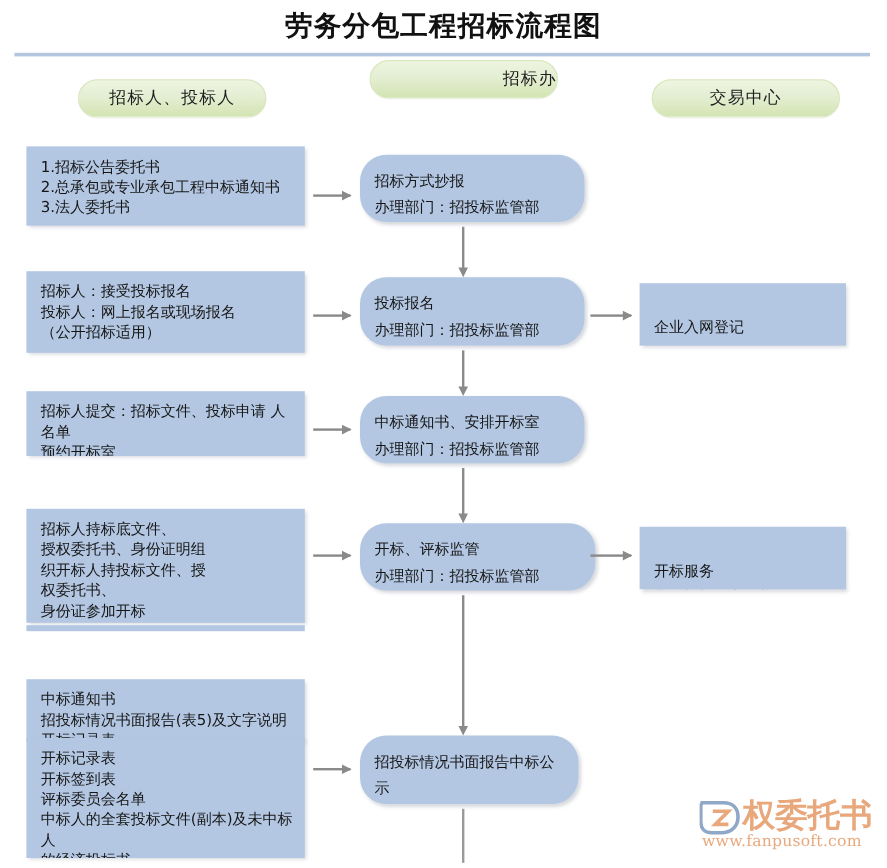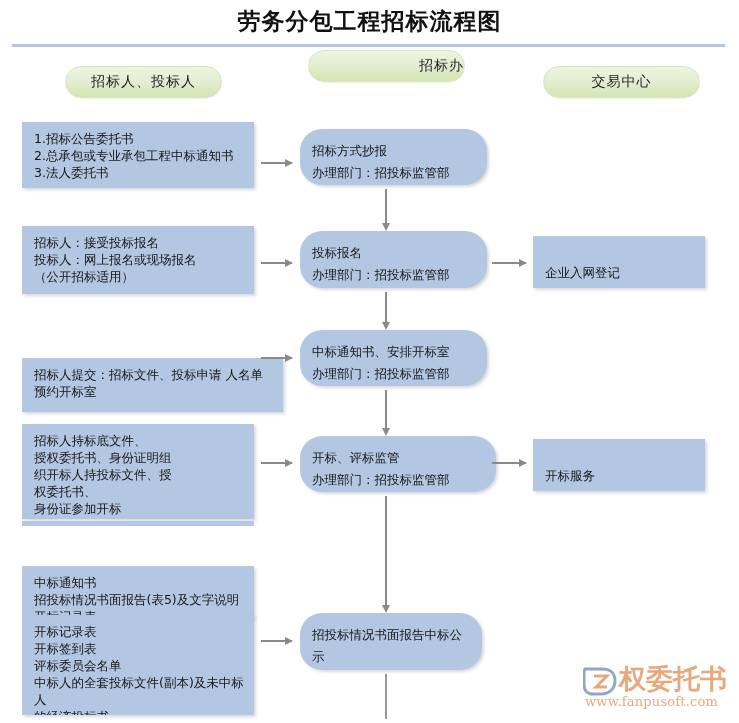--- a/index.html
+++ b/index.html
@@ -184,21 +184,21 @@
 </div>
 
 <div class="box" style="left:22px; top:122px; width:232px; height:66px;">1.招标公告委托书
 2.总承包或专业承包工程中标通知书
 3.法人委托书</div>
 
 <div class="box" style="left:22px; top:226px; width:232px; height:68px;">招标人：接受投标报名
 投标人：网上报名或现场报名
 （公开招标适用）</div>
 
-<div class="box" style="left:22px; top:326px; width:261px; height:54px;margin-top:32px;">招标人提交：招标文件、投标申请 人名单
+<div class="box" style="left:22px; top:326px; width:232px; height:54px;">招标人提交：招标文件、投标申请 人名单
 预约开标室</div>
 
 <div class="box" style="left:22px; top:424px; width:232px; height:95px;">招标人持标底文件、
 授权委托书、身份证明组
 织开标人持投标文件、授
 权委托书、
 身份证参加开标</div>
 
 <div class="box thin-rule" style="left:22px; top:521px; width:232px; height:5px; background:#b3c7e2;"></div>
 

